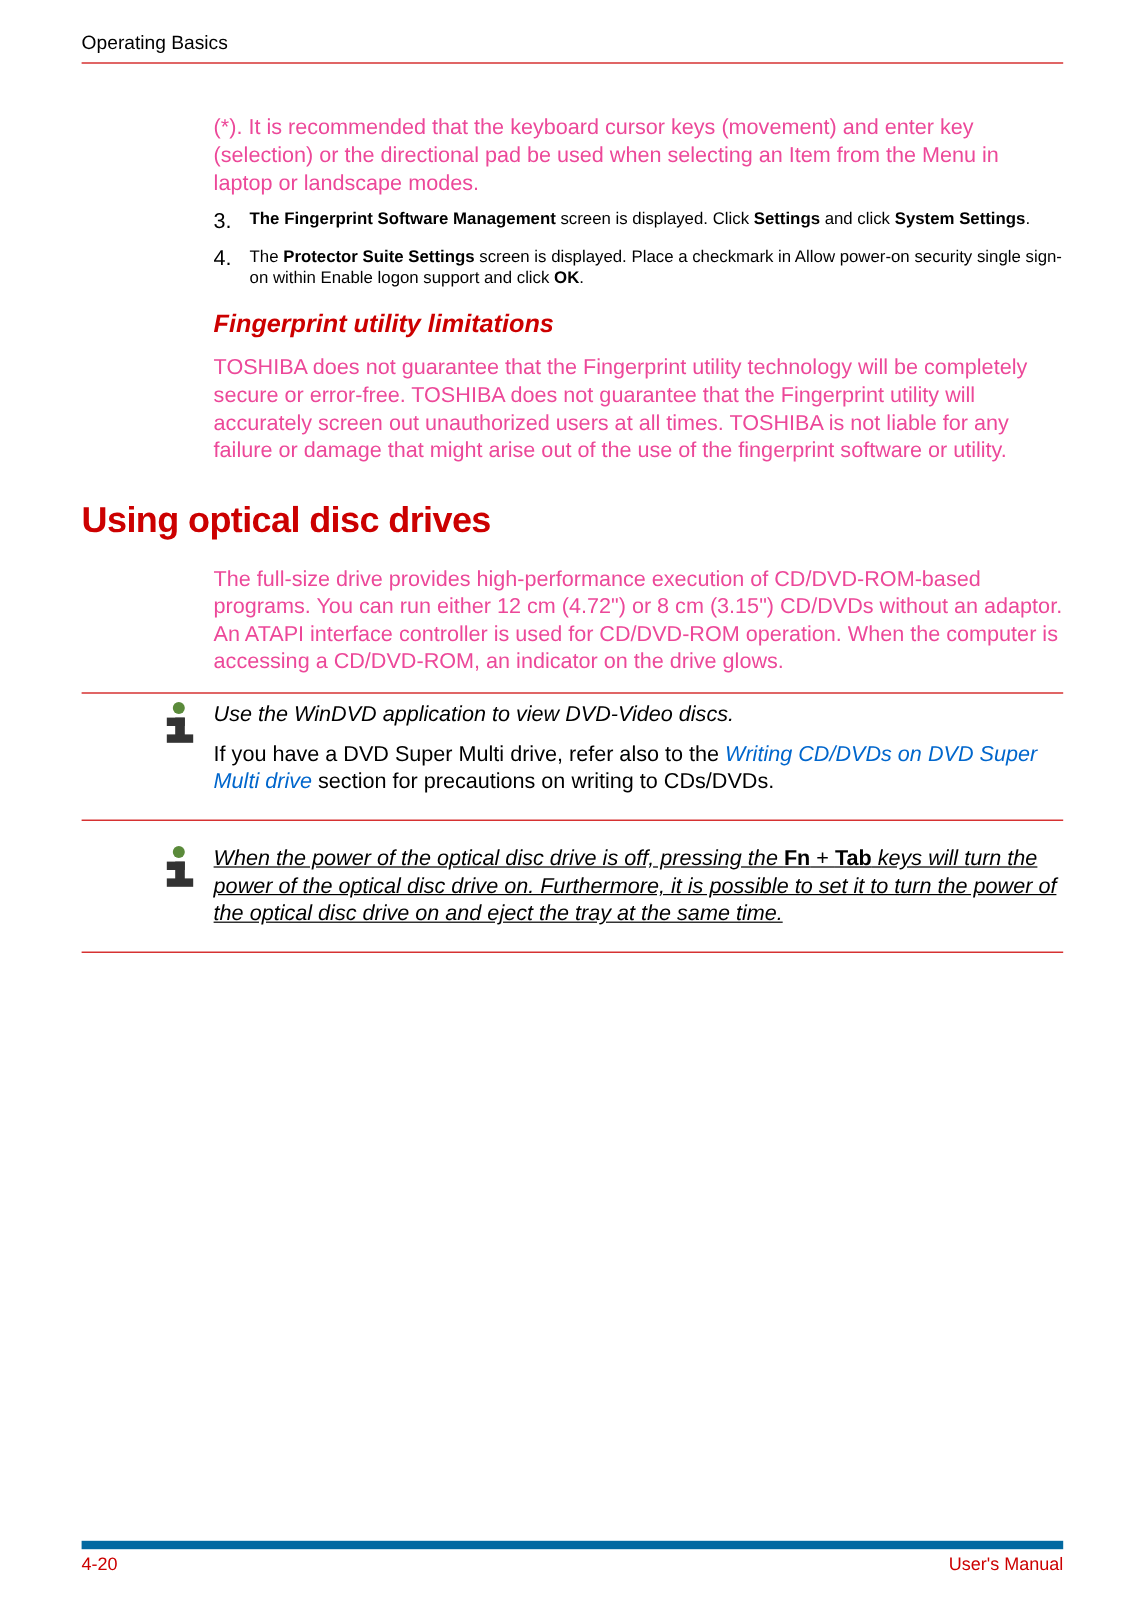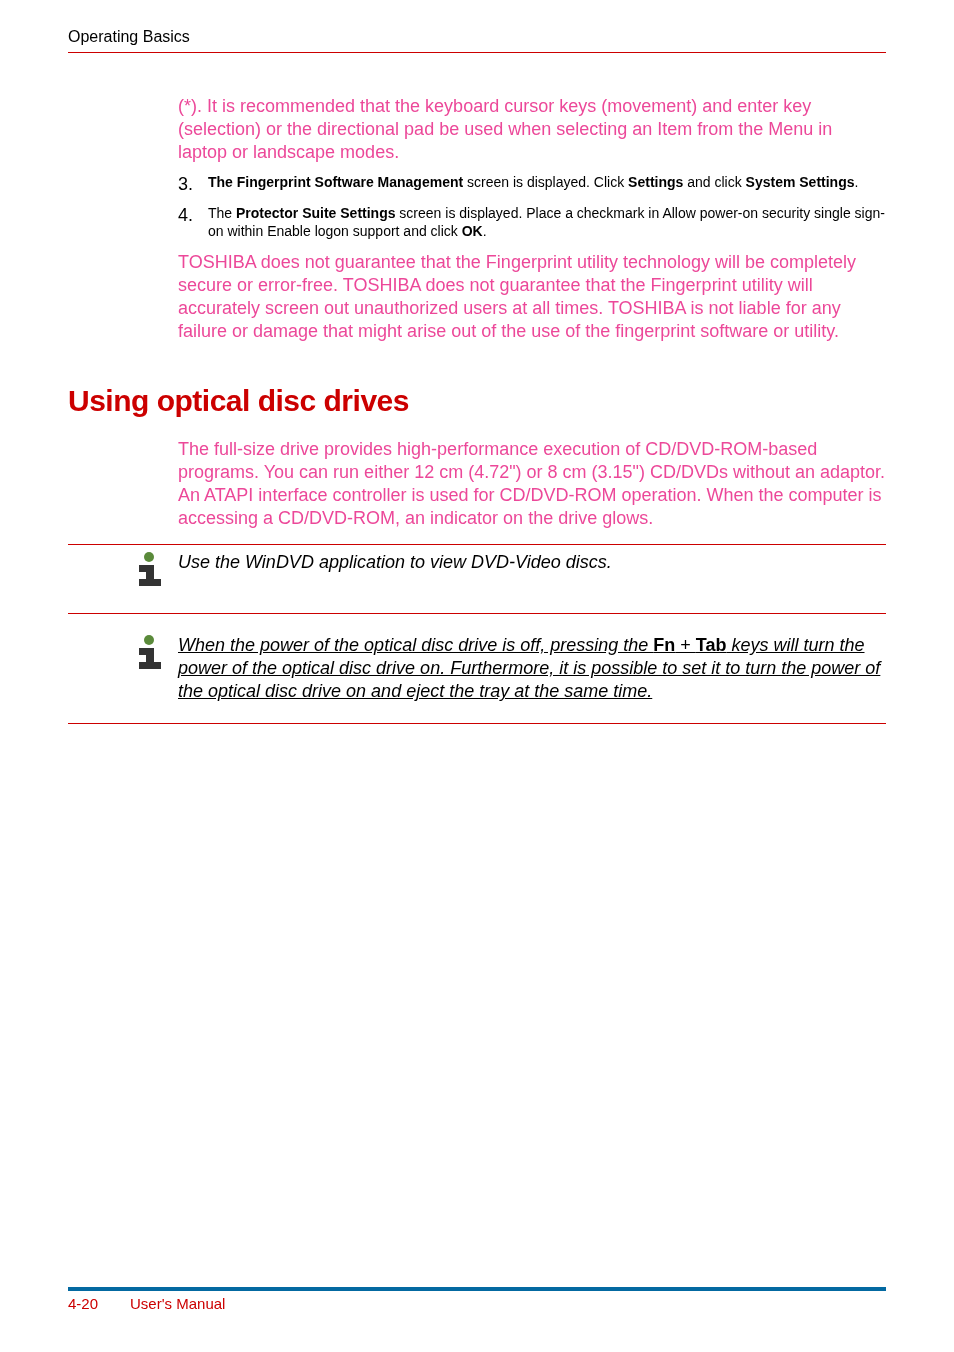--- a/index.html
+++ b/index.html
@@ -51,21 +51,21 @@
       font-style: italic;
       font-weight: bold;
       font-size: 21px;
       margin-top: 18px;
       margin-bottom: 12px;
     }
     .main-heading {
       color: #cc0000;
       font-weight: 900;
       font-size: 30px;
-      margin-top: 41px;
+      margin-top: 30px;
       margin-bottom: 20px;
       margin-left: 0;
       font-family: Arial, Helvetica, sans-serif;
       letter-spacing: -0.5px;
     }
     .note-block {
       display: flex;
       border-top: 1px solid #cc0000;
       border-bottom: 1px solid #cc0000;
       margin-left: 0;
@@ -89,23 +89,24 @@
     }
     .link {
       color: #0066cc;
       font-style: italic;
     }
     .footer {
       position: absolute;
       bottom: 40px;
       left: 68px;
       right: 68px;
-      border-top: 4px solid #0369a1;
+      border-top: 7px solid #0369a1;
       padding-top: 4px;
       display: flex;
+      justify-content: space-between;
       color: #cc0000;
       font-size: 15px;
       gap: 32px;
     }
     .bold {
       font-weight: bold;
     }
   </style>
 </head>
 <body>
@@ -125,40 +126,44 @@
       </div>
     </div>
 
     <div class="list-item">
       <div class="list-number">4.</div>
       <div class="list-content">
         <span>The </span><span class="bold">Protector Suite Settings</span><span> screen is displayed. Place a checkmark in Allow power-on security single sign-on within Enable logon support and click </span><span class="bold">OK</span><span>.</span>
       </div>
     </div>
 
+    <h3 class="subsection-heading">Fingerprint utility limitations</h3>
     <p class="body-text">TOSHIBA does not guarantee that the Fingerprint utility technology will be completely secure or error-free. TOSHIBA does not guarantee that the Fingerprint utility will accurately screen out unauthorized users at all times. TOSHIBA is not liable for any failure or damage that might arise out of the use of the fingerprint software or utility.</p>
   </div>
 
   <h2 class="main-heading">Using optical disc drives</h2>
 
   <div class="content-indent">
     <p class="body-text">The full-size drive provides high-performance execution of CD/DVD-ROM-based programs. You can run either 12 cm (4.72") or 8 cm (3.15") CD/DVDs without an adaptor. An ATAPI interface controller is used for CD/DVD-ROM operation. When the computer is accessing a CD/DVD-ROM, an indicator on the drive glows.</p>
   </div>
 
   <div class="note-block">
     <div class="note-icon">
       <svg width="34" height="38" viewBox="0 0 34 38">
         <circle cx="17" cy="6" r="5" fill="#5a8a3a"></circle>
         <rect x="7" y="14" width="15" height="7" fill="#333333"></rect>
         <rect x="14" y="14" width="8" height="18" fill="#333333"></rect>
         <rect x="7" y="28" width="22" height="7" fill="#333333"></rect>
       </svg>
     </div>
     <div class="note-content">
       <p style="margin-bottom:10px;">Use the WinDVD application to view DVD-Video discs.</p>
+      <p class="nonitalic" style="font-style:normal;">
+        <span>If you have a DVD Super Multi drive, refer also to the </span><a class="link">Writing CD/DVDs on DVD Super Multi drive</a><span> section for precautions on writing to CDs/DVDs.</span>
+      </p>
     </div>
   </div>
 
   <div class="note-block" style="border-top:none;text-decoration:underline;">
     <div class="note-icon">
       <svg width="34" height="38" viewBox="0 0 34 38">
         <circle cx="17" cy="6" r="5" fill="#5a8a3a"></circle>
         <rect x="7" y="14" width="15" height="7" fill="#333333"></rect>
         <rect x="14" y="14" width="8" height="18" fill="#333333"></rect>
         <rect x="7" y="28" width="22" height="7" fill="#333333"></rect>

